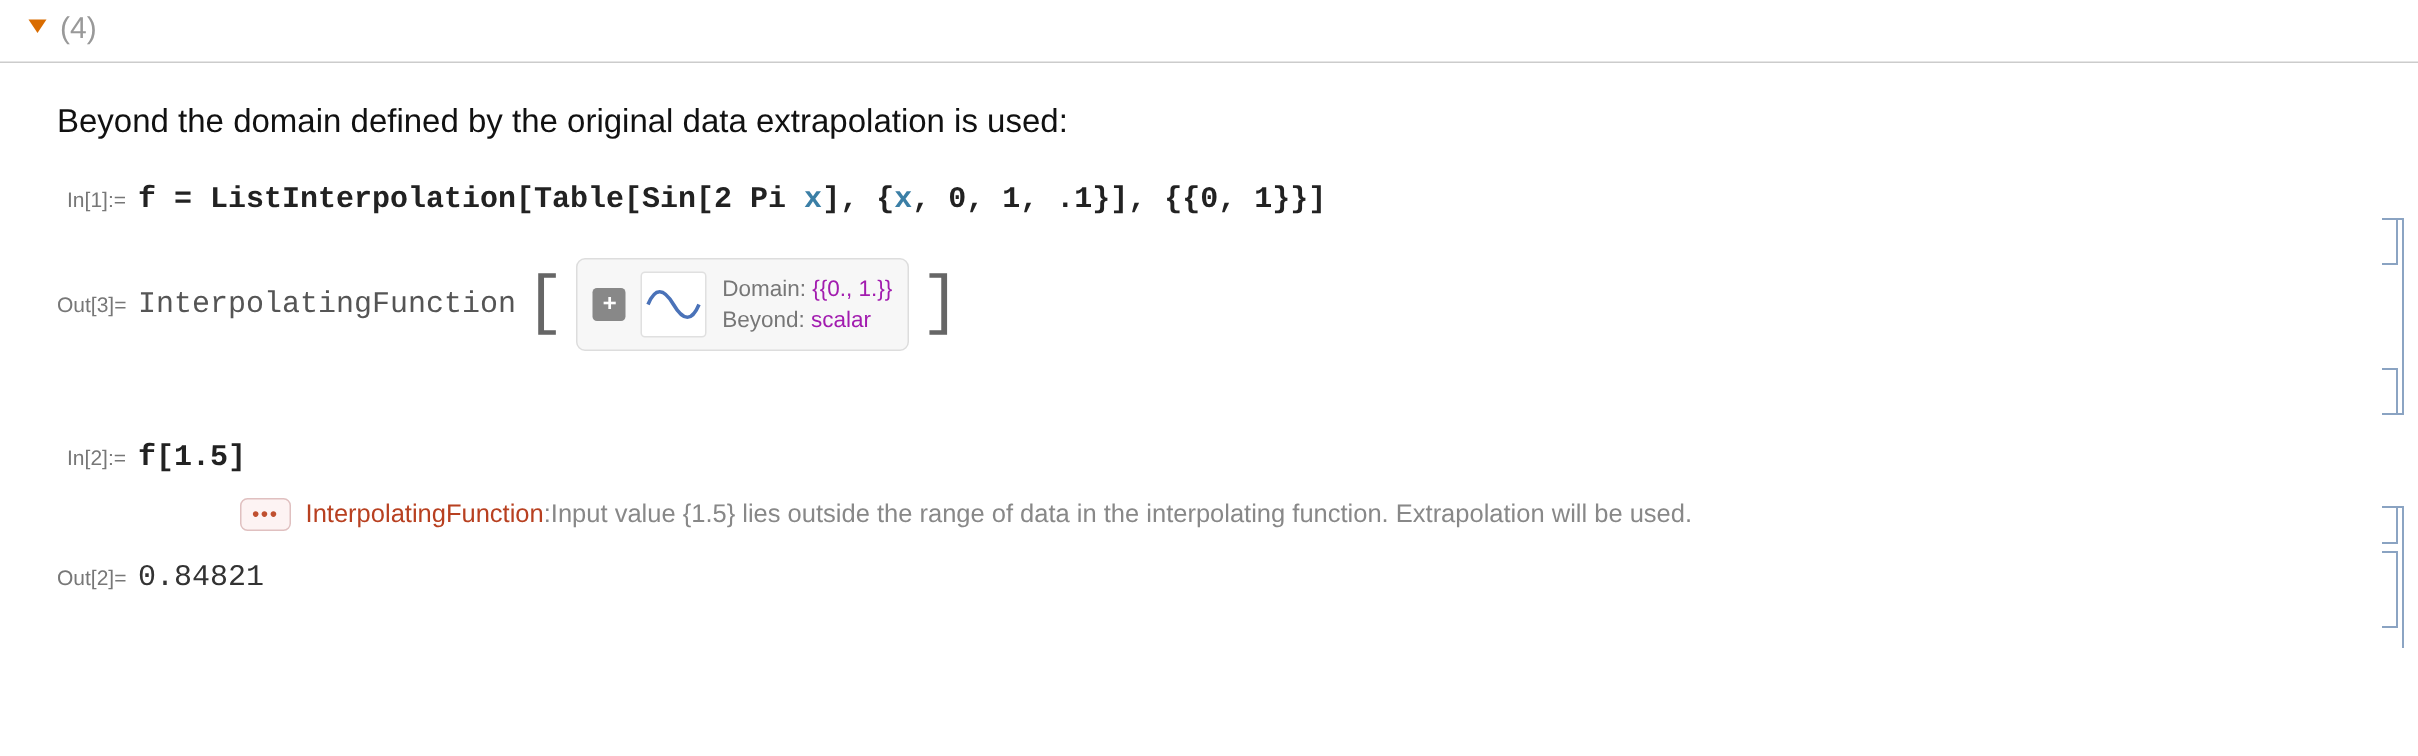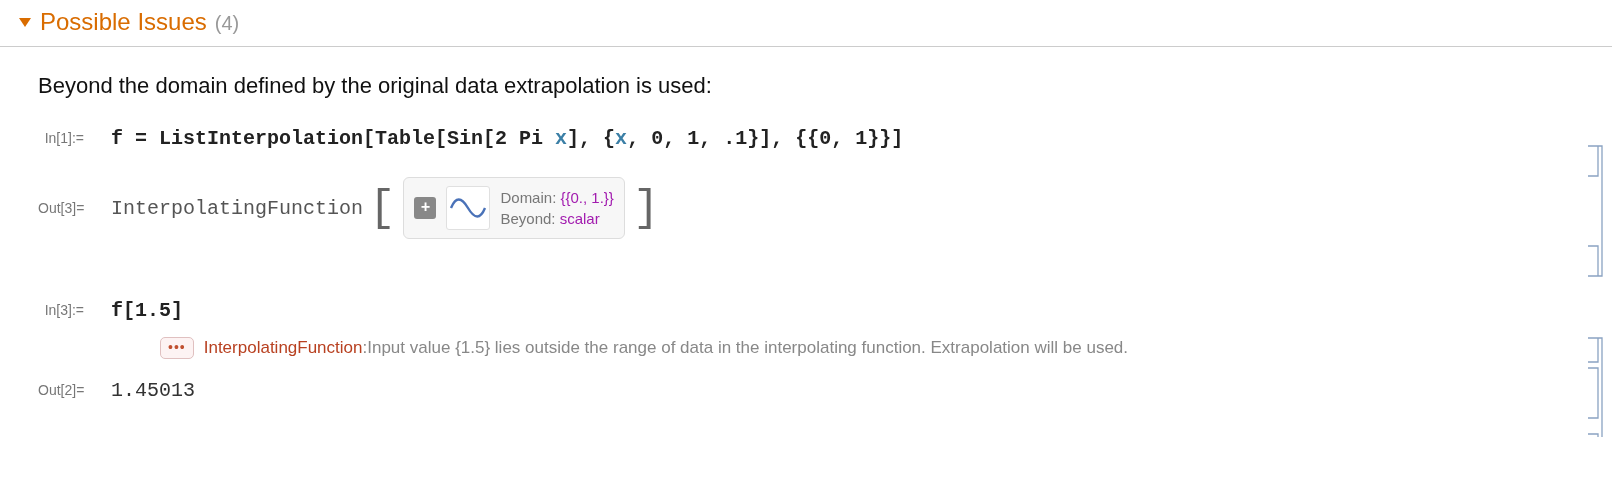--- a/index.html
+++ b/index.html
@@ -43,21 +43,20 @@
     font-size: 22px;
     color: #111;
     padding: 26px 0 22px 38px;
   }
   .cell-row {
     display: flex;
     align-items: center;
     padding-left: 38px;
     position: relative;
     min-height: 34px;
-    gap: 19px;
   }
   .cell-label {
     font-family: -apple-system, "Segoe UI", Helvetica, Arial, sans-serif;
     color: #777;
     font-size: 14px;
     width: 54px;
     text-align: right;
     padding-right: 8px;
     flex-shrink: 0;
   }
@@ -166,21 +165,20 @@
 <body>
 
 <div class="page">
 
   <div class="section-header">
     <span class="chev">
       <svg width="14" height="12" viewBox="0 0 14 12">
           <polygon points="1,2 13,2 7,11" fill="#d96c00"></polygon>
         </svg>
     </span>
-    <span class="section-title">Possible Issues</span>
     <span class="section-count">(4)</span>
   </div>
 
   <div class="body-text">Beyond the domain defined by the original data extrapolation is used:</div>
 
   <div class="cell-row">
     <div class="cell-label">In[1]:=</div>
     <div class="code"><span>f = ListInterpolation[Table[Sin[2 Pi </span><span class="var">x</span><span>], {</span><span class="var">x</span><span>, 0, 1, .1}], {{0, 1}}]</span></div>
   </div>
 
@@ -203,34 +201,34 @@
           <div><span class="k">Beyond:</span> <span class="v">scalar</span></div>
         </span>
       </span>
       <span class="big-bracket">]</span>
     </div>
   </div>
 
   <div class="gap-vert"></div>
 
   <div class="cell-row">
-    <div class="cell-label">In[3]:=</div>
+    <div class="cell-label">In[2]:=</div>
     <div class="code">f[1.5]</div>
   </div>
 
   <div class="msg-row">
     <span class="dots-badge">•••</span>
     <span class="msg-head">InterpolatingFunction</span>
       <span class="msg-body">: </span>
       <span class="msg-body">Input value {1.5} lies outside the range of data in the interpolating function. Extrapolation will be used.</span>
   </div>
 
   <div class="cell-row">
     <div class="cell-label">Out[2]=</div>
-    <div class="out-value">1.45013</div>
+    <div class="out-value">0.84821</div>
   </div>
 
   <svg width="26" height="490" style="position:absolute; right:4px; top:8px;">
     <g stroke="#8aa3c2" stroke-width="1.3" fill="none">
       <path d="M 6 138 h10 v30 h-10 M 14 138 h6 v130 h-6 M 6 238 h10 v30 h-10"></path>
       <path d="M 6 330 h10 v24 h-10 M 14 330 h6 v124 h-6 M 6 360 h10 v50 h-10 M 6 426 h10 v26 h-10"></path>
     </g>
   </svg>
 
 </div>

